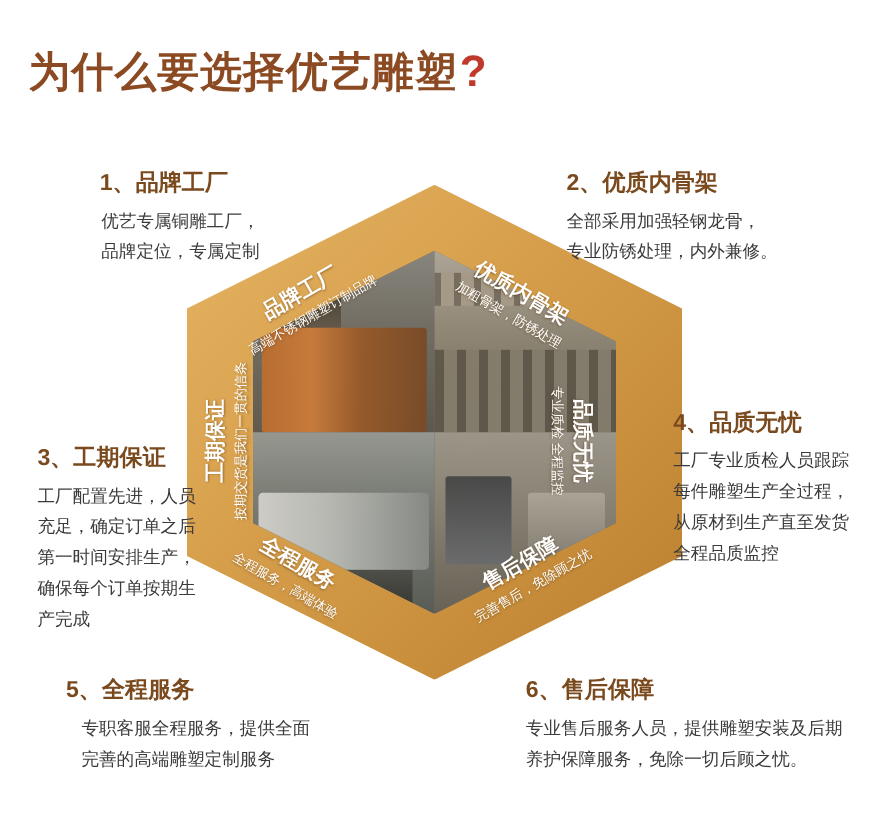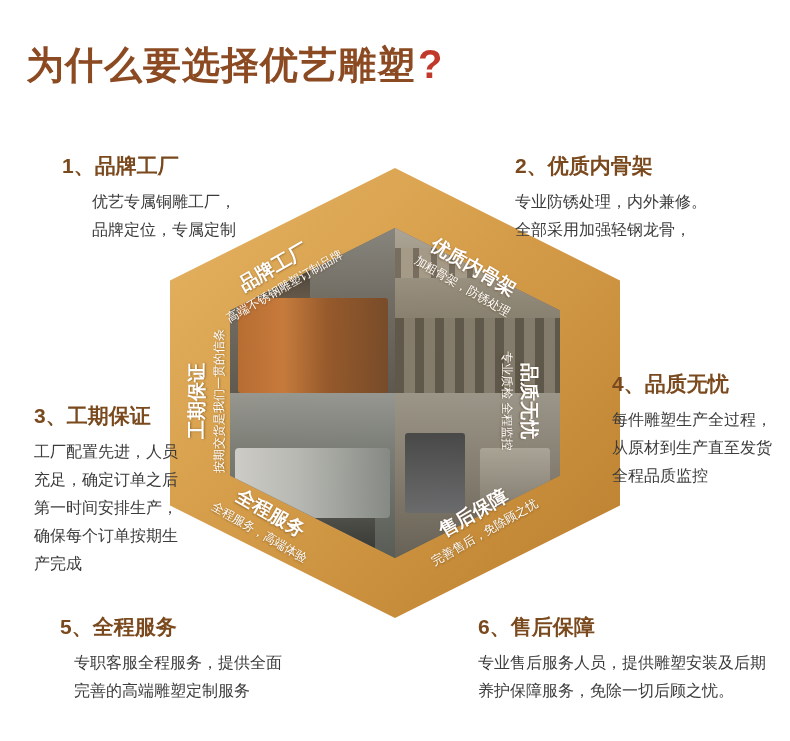--- a/index.html
+++ b/index.html
@@ -90,21 +90,21 @@
   .ring-label.vert .rl-big{font-size:19px;}
   
   .callout{position:absolute;}
   .callout .co-head{
     font-size:21px;font-weight:bold;color:#7a4a1e;
     white-space:nowrap;margin-bottom:8px;
   }
   .callout .co-body{
     font-size:16px;color:#3b3b3b;line-height:1.75;
   }
-  #c1{left:62px;top:152px;}
+  #c1{left:62px;top:152px;text-align:center;}
   #c1 .co-body{padding-left:30px;}
   #c2{left:515px;top:152px;}
   #c3{left:34px;top:370px;margin-top:32px;}
   #c4{left:612px;top:370px;}
   #c5{left:60px;top:613px;}
   #c5 .co-body{padding-left:14px;}
   #c6{left:478px;top:613px;}
   .co-body div{white-space:nowrap;}
 </style>
 </head>
@@ -157,39 +157,40 @@
     <div class="co-head">1、品牌工厂</div>
     <div class="co-body">
       <div>优艺专属铜雕工厂，</div>
       <div>品牌定位，专属定制</div>
     </div>
   </div>
 
   <div class="callout" id="c2">
     <div class="co-head">2、优质内骨架</div>
     <div class="co-body">
+      <div>全部采用加强轻钢龙骨，</div>
       <div>专业防锈处理，内外兼修。</div>
-      <div>全部采用加强轻钢龙骨，</div>
     </div>
   </div>
 
   <div class="callout" id="c3">
     <div class="co-head">3、工期保证</div>
     <div class="co-body">
       <div>工厂配置先进，人员</div>
       <div>充足，确定订单之后</div>
       <div>第一时间安排生产，</div>
       <div>确保每个订单按期生</div>
       <div>产完成</div>
     </div>
   </div>
 
   <div class="callout" id="c4">
     <div class="co-head">4、品质无忧</div>
     <div class="co-body">
+      <div>工厂专业质检人员跟踪</div>
       <div>每件雕塑生产全过程，</div>
       <div>从原材到生产直至发货</div>
       <div>全程品质监控</div>
     </div>
   </div>
 
   <div class="callout" id="c5">
     <div class="co-head">5、全程服务</div>
     <div class="co-body">
       <div>专职客服全程服务，提供全面</div>

